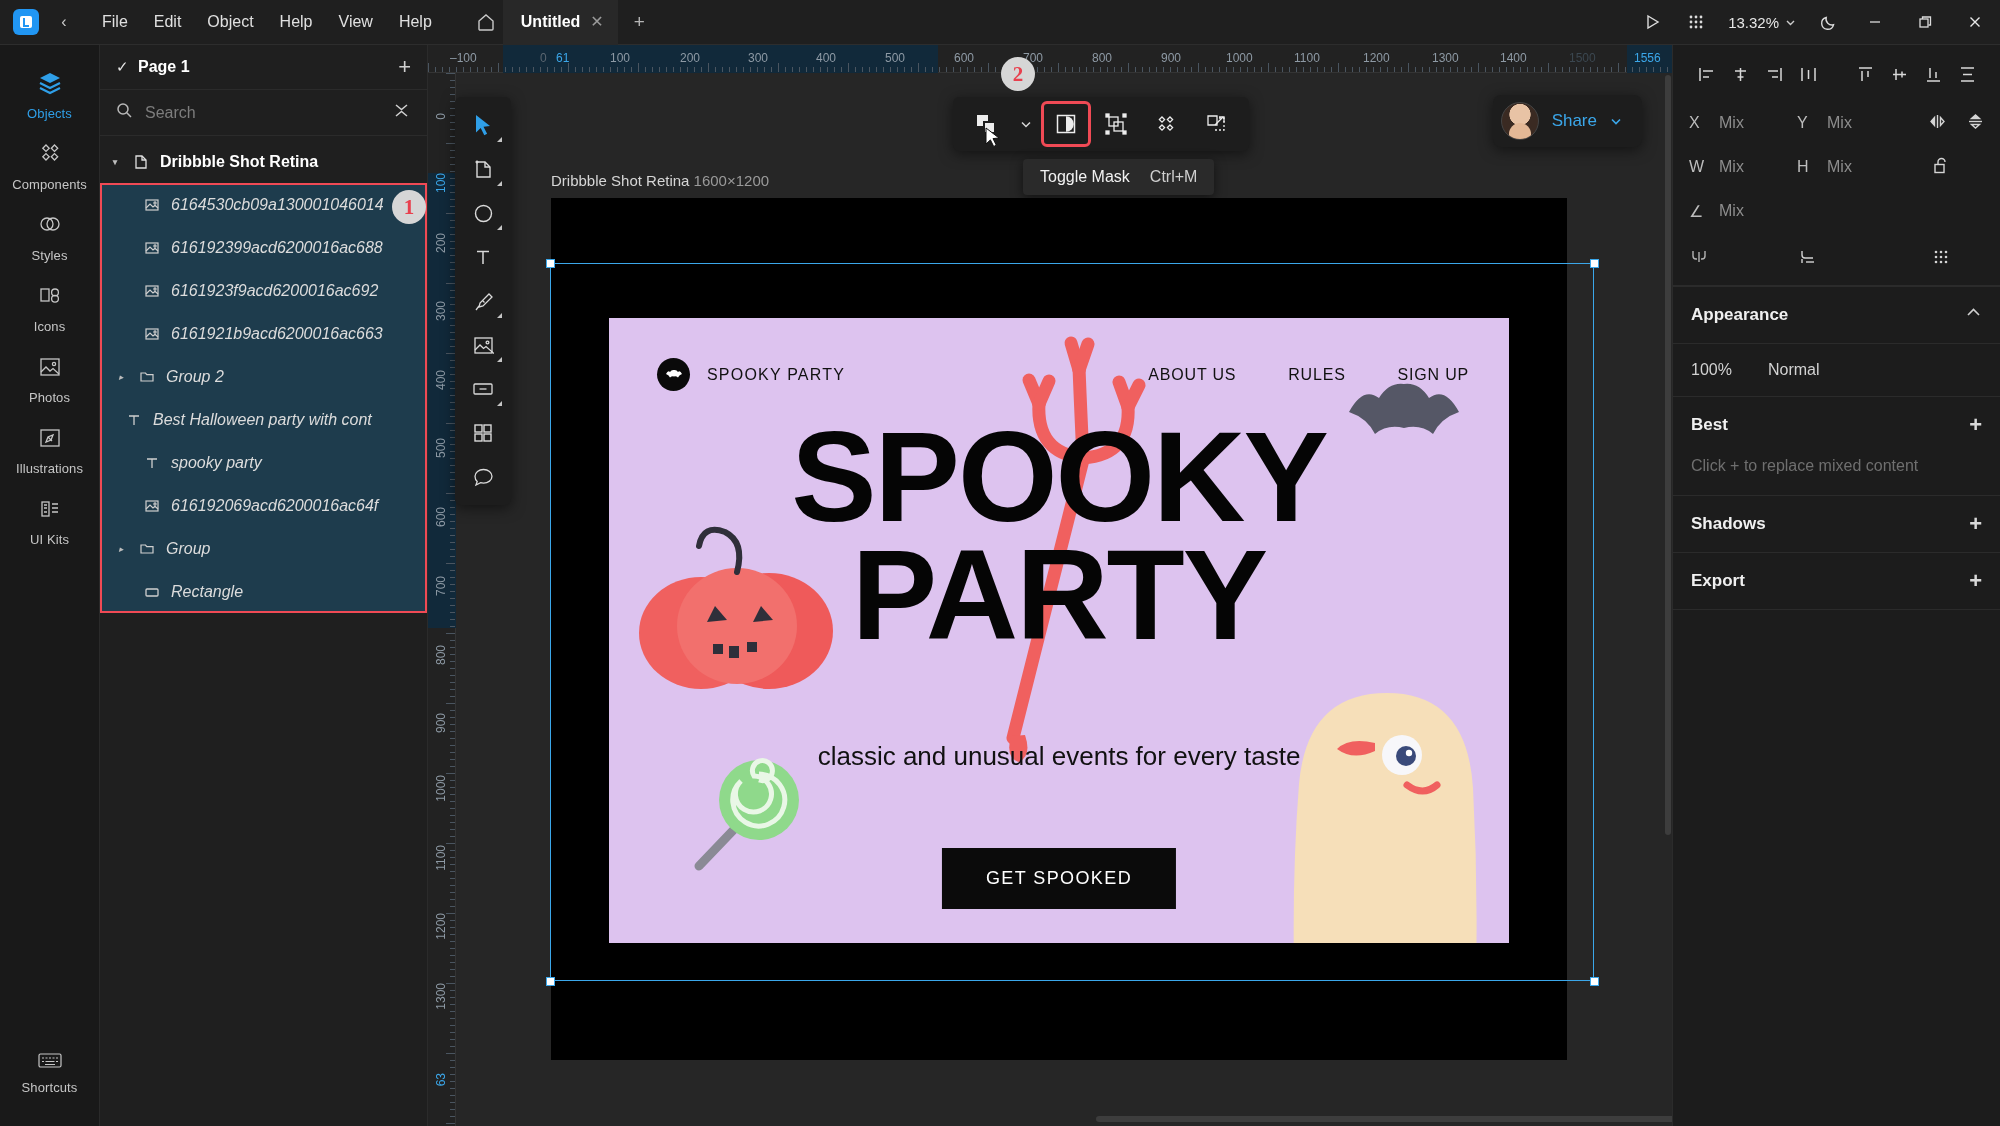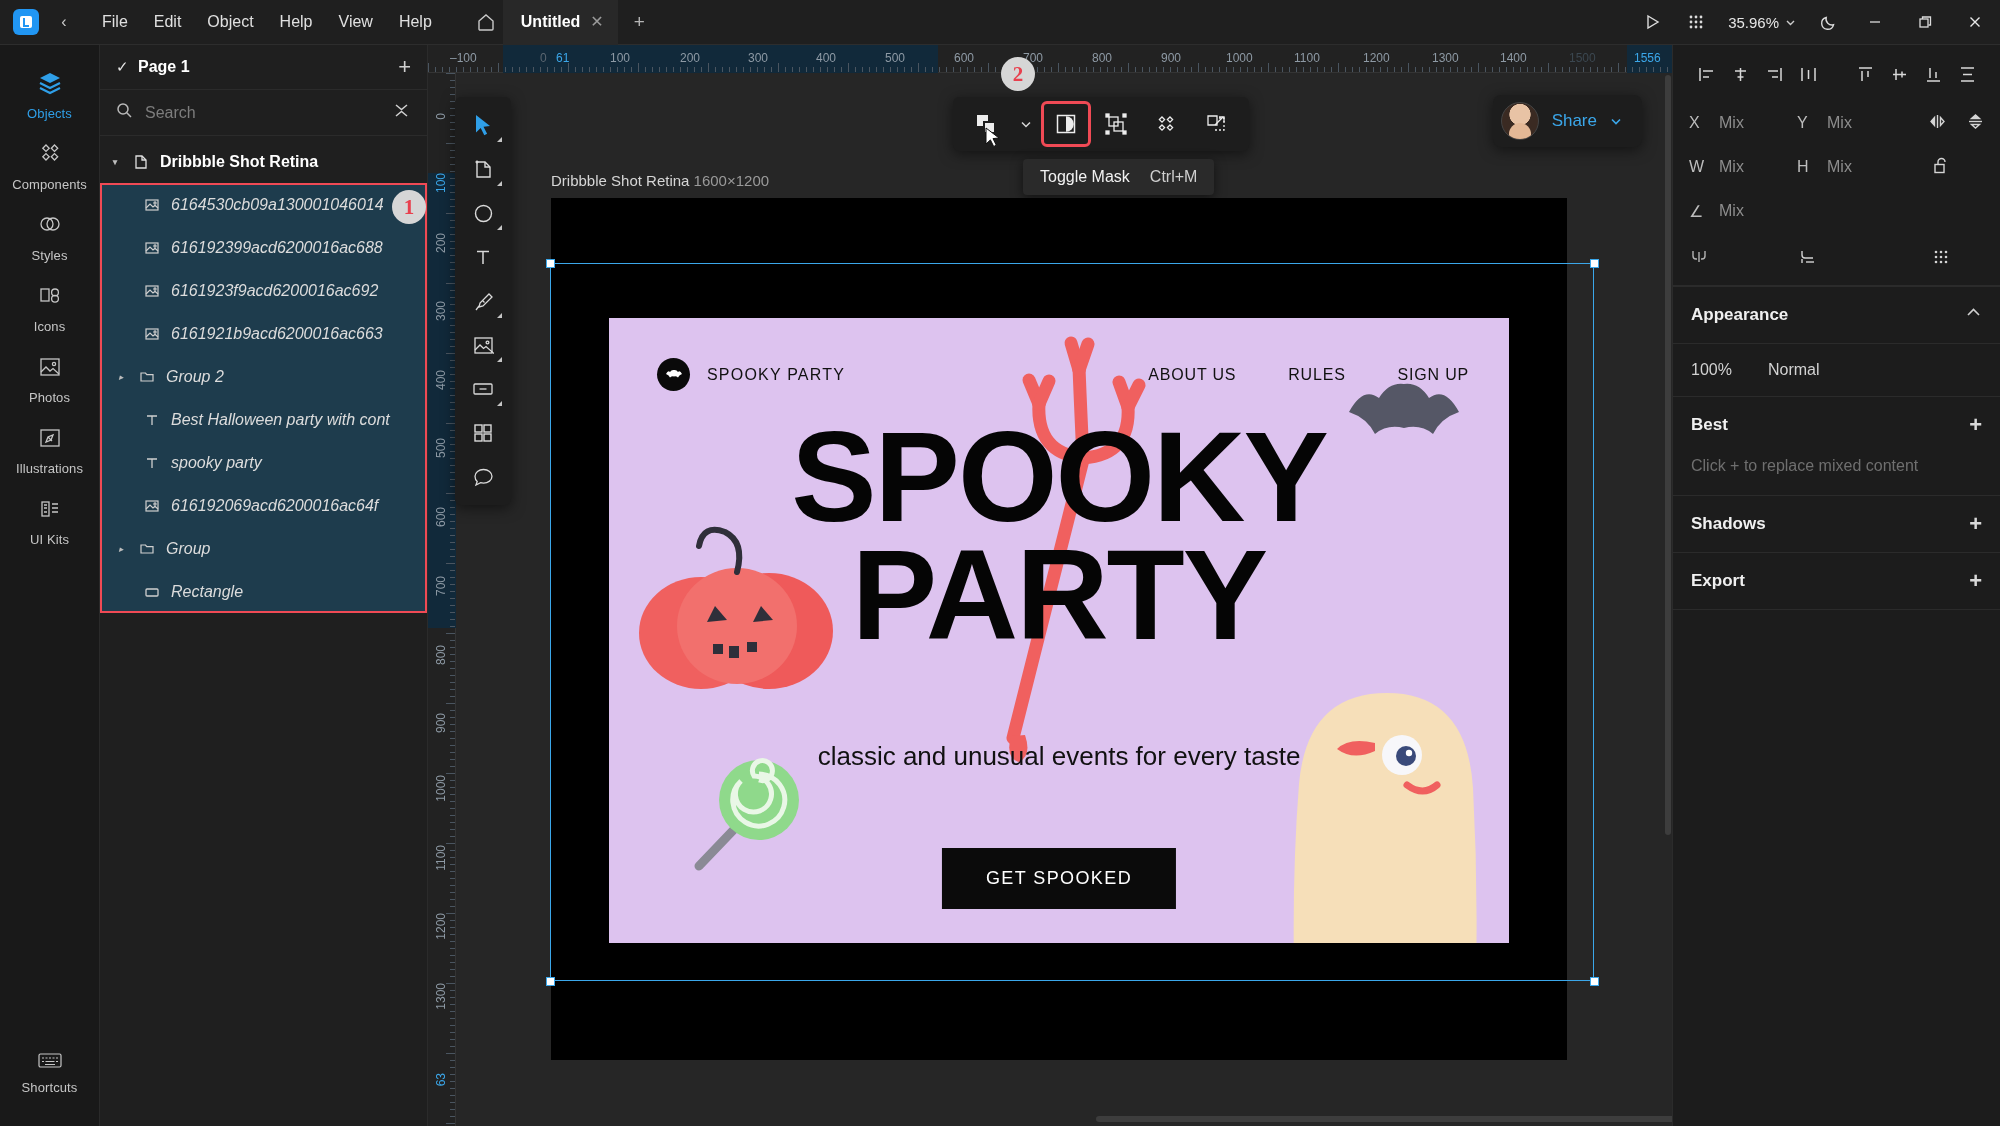--- a/index.html
+++ b/index.html
@@ -266,21 +266,21 @@
             <circle cx="14" cy="4" r="1.4"></circle>
             <circle cx="4" cy="9" r="1.4"></circle>
             <circle cx="9" cy="9" r="1.4"></circle>
             <circle cx="14" cy="9" r="1.4"></circle>
             <circle cx="4" cy="14" r="1.4"></circle>
             <circle cx="9" cy="14" r="1.4"></circle>
             <circle cx="14" cy="14" r="1.4"></circle>
           </svg>
       </div>
       <div class="zoom-ctl">
-        <span>35.96%</span>
+        <span>13.32%</span>
         <svg width="11" height="11" viewBox="0 0 11 11" fill="none" stroke="#ccc" stroke-width="1.4">
             <path d="M2 4l3.5 3.5L9 4"></path>
           </svg>
       </div>
       <div class="mb-btn">
         <svg width="19" height="19" viewBox="0 0 19 19" fill="none" stroke="#dcdcdc" stroke-width="1.4">
             <path d="M14.5 11.8A6 6 0 0 1 7.2 4.5a6 6 0 1 0 7.3 7.3z"></path>
           </svg>
       </div>
       <div class="win-btn">
@@ -463,21 +463,21 @@
           </div>
           <div class="node" style="padding-left:14px">
             <span class="twisty">▸</span>
             <span class="nicon">
                 <svg width="16" height="16" viewBox="0 0 16 16" fill="none" stroke="#cfcfcf" stroke-width="1.2">
                   <path d="M2 4h4.5l1.3 1.6H14V12H2V4z"></path>
                 </svg>
               </span>
             <span>Group 2</span>
           </div>
-          <div class="node" style="padding-left:42px">
+          <div class="node" style="padding-left:24px">
             <span class="nicon">
                 <svg width="16" height="16" viewBox="0 0 16 16" fill="none" stroke="#cfcfcf" stroke-width="1.3">
                   <path d="M3 4h10M8 4v9"></path>
                 </svg>
               </span>
             <span>Best Halloween party with cont</span>
           </div>
           <div class="node" style="padding-left:42px">
             <span class="nicon">
                 <svg width="16" height="16" viewBox="0 0 16 16" fill="none" stroke="#cfcfcf" stroke-width="1.3">

